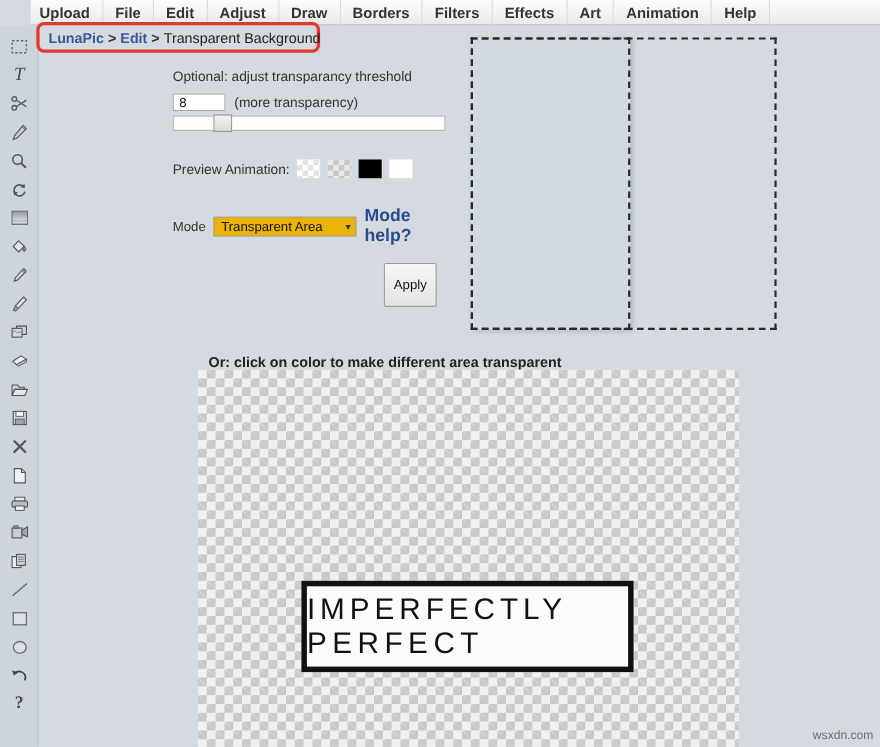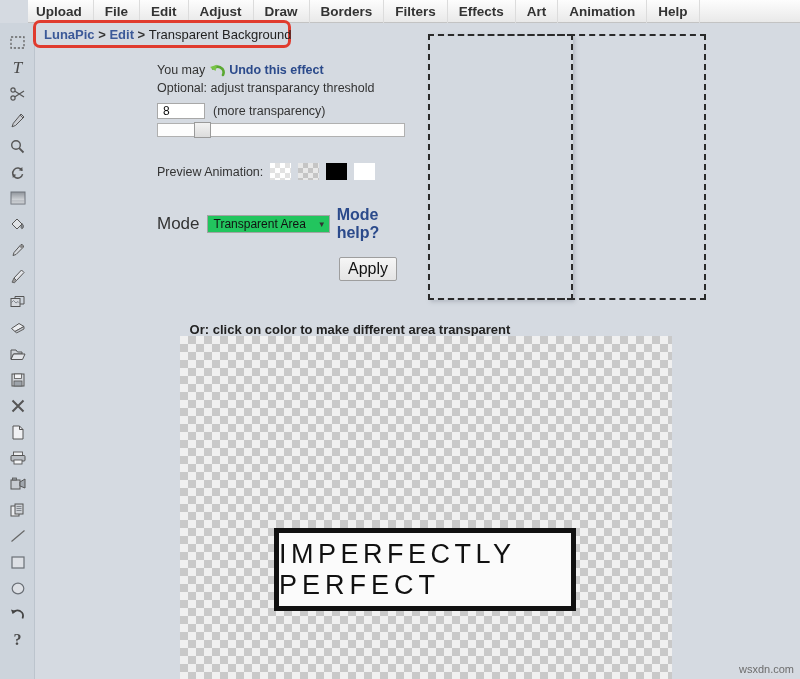--- a/index.html
+++ b/index.html
@@ -101,35 +101,35 @@
   .sw-check-gray{
     background-image:
       linear-gradient(45deg,#c5c5c5 25%,transparent 25%,transparent 75%,#c5c5c5 75%),
       linear-gradient(45deg,#c5c5c5 25%,transparent 25%,transparent 75%,#c5c5c5 75%);
     background-size:10px 10px;background-position:0 0,5px 5px;background-color:#e8e8e8;
   }
   .sw-black{background:#000;}
   .sw-white{background:#fff;}
 
   #mode-row{margin-top:26px;display:flex;align-items:center;gap:7px;}
-  #mode-row .lbl{font-size:17px;color:#333;}
+  #mode-row .lbl{font-size:12px;color:#333;}
   #mode-select{
     width:135px;height:18px;font-size:12px;
-    border:1px solid #a4a4a4;background:#22c55e;color:#111;
+    border:1px solid #a4a4a4;background:#eab308;color:#111;
     display:flex;align-items:center;justify-content:space-between;
     padding:0 3px 0 6px;box-sizing:border-box;cursor:pointer;
   }
   #mode-select .caret{font-size:8px;color:#333;}
 
   #apply-row{margin-top:15px;width:248px;display:flex;justify-content:flex-end;padding-right:8px;box-sizing:border-box;}
   #apply-btn{
-    font-size:16px;color:#111;
+    font-size:12px;color:#111;
     background:linear-gradient(to bottom,#f6f6f6,#e4e4e4);
     border:1px solid #9e9e9e;border-radius:2px;
-    padding:2px 8px;cursor:pointer;
+    padding:12px 8px;cursor:pointer;
     font-family:"Liberation Sans",sans-serif;
   }
 
   
   #preview-area{position:absolute;left:418px;top:28px;width:290px;height:278px;}
   .dash-rect{position:absolute;border:2px dashed #2a2a2a;box-sizing:border-box;background:#d3d9e0;}
   #dash-a{left:10px;top:6px;width:145px;height:266px;box-shadow:2px 2px 4px rgba(120,130,140,.35);}
   #dash-b{left:10px;top:6px;width:278px;height:266px;background:transparent;}
 
   
@@ -332,30 +332,20 @@
     <span class="glyph" style="font-weight:bold;font-size:16px;">?</span>
   </div>
 </div>
 
 <div id="breadcrumb-box">
   <div id="breadcrumb"><span class="bc-link">LunaPic</span><span class="bc-sep"> &gt; </span><span class="bc-link">Edit</span><span class="bc-sep"> &gt; </span><span class="bc-cur">Transparent Background</span></div>
 </div>
 
 <div id="controls">
 
-  <div class="row" id="undo-row">
-    <span>You may</span>
-    <span class="undo-arrow">
-      <svg width="16" height="14" viewBox="0 0 16 14">
-        <path d="M4 5.5 Q9 1.5 13.5 6 Q15.5 8.8 14 12" fill="none" stroke="#5aa832" stroke-width="2.6" stroke-linecap="round"></path>
-        <path d="M1 4 L8 1.8 L6.5 8 Z" fill="#79c447"></path>
-      </svg>
-    </span>
-    <span class="lnk">Undo this effect</span>
-  </div>
 
   <div class="row">Optional: adjust transparancy threshold</div>
 
   <div id="thresh-row">
     <input id="thresh-input" type="text" value="8" style="">
     <span id="thresh-hint">(more transparency)</span>
   </div>
 
   <div id="slider-wrap">
     <div id="slider-track"></div>

